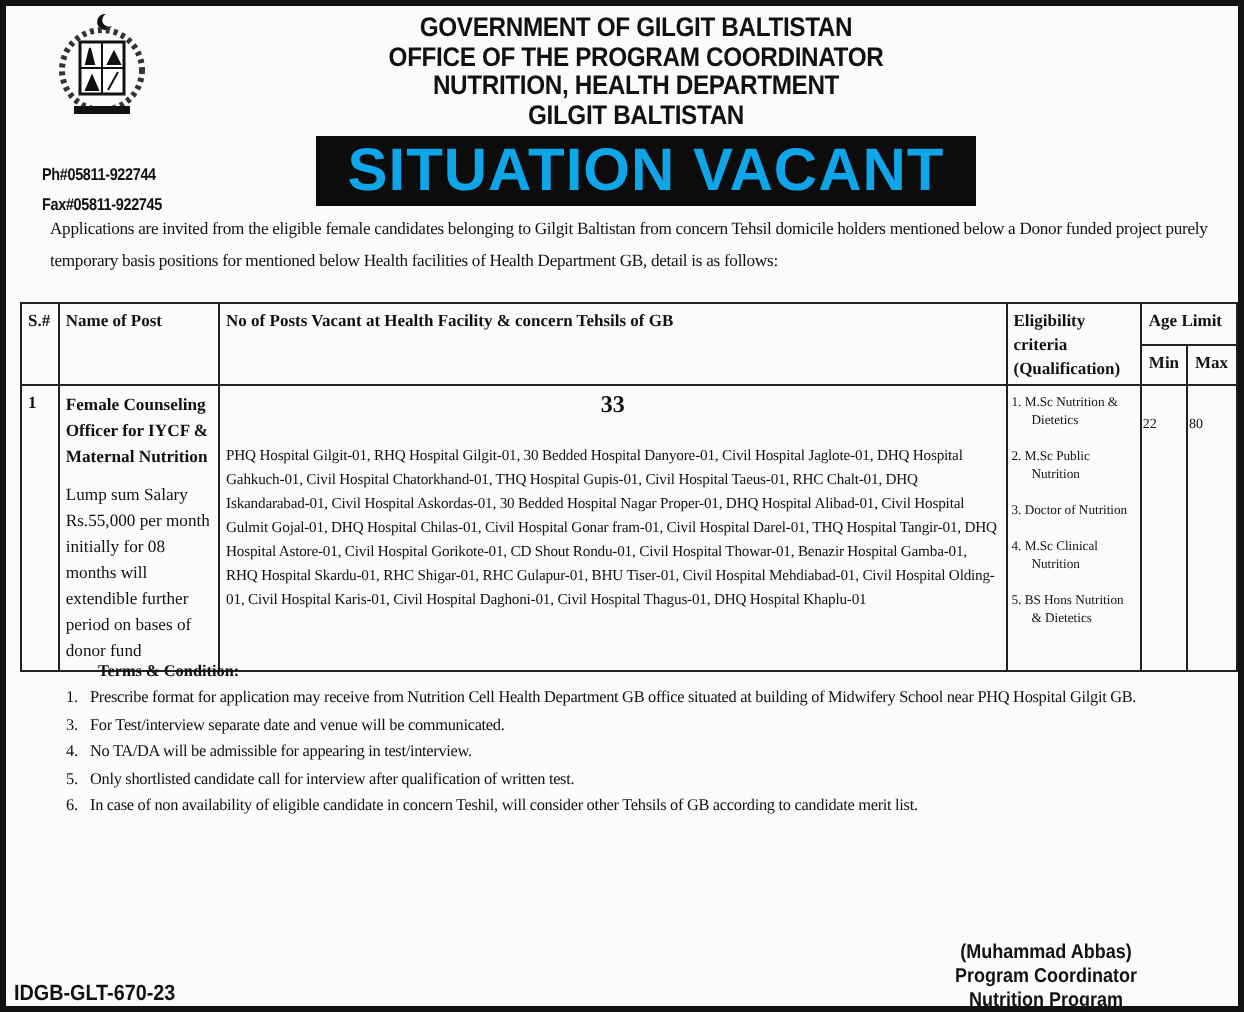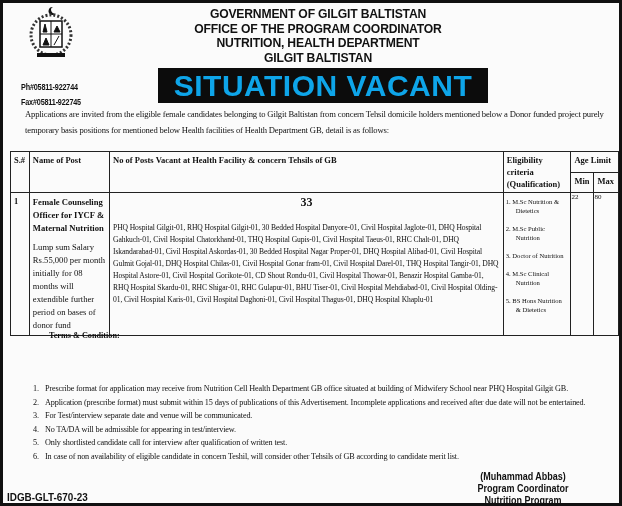--- a/index.html
+++ b/index.html
@@ -22,24 +22,24 @@
     .c-vac { width: 378px; }
     .c-elig { width: 65px; font-family: Liberation Serif, serif; }
     .c-min { width: 22px; text-align: left; }
     .c-max { width: 22px; text-align: center; margin-left: 40px; }
     .post-name { font-weight: bold; font-size: 8.6px; line-height: 13px; padding: 3px; }
     .salary { font-size: 8.6px; line-height: 13px; margin-top: 6px; }
     .count { text-align: center; font-weight: bold; font-size: 12px; margin: 2px 0 12px 0; }
     .facilities { font-size: 7.6px; line-height: 12px; padding: 0 3px; letter-spacing: -0.1px; }
     .elig-list { list-style: none; padding: 4px 2px; font-size: 6.6px; line-height: 9px; }
     .elig-list li { margin-bottom: 9px; padding-left: 10px; text-indent: -10px; }
-    .age { text-align: center; font-size: 7px; font-weight: bold; padding-top: 0; }
+    .age { text-align: center; font-size: 7px; font-weight: bold; padding-top: 15px; }
     .terms { position: absolute; left: 30px; top: 326px; width: 585px; font-size: 8.2px; }
     .terms-title { font-weight: bold; margin-left: 16px; line-height: 13px; }
-    .terms ol { list-style: none; margin-top: 40px; }
+    .terms ol { list-style: none; }
     .terms li { line-height: 13.5px; letter-spacing: -0.15px; }
     .terms li .num { display: inline-block; width: 12px; }
     .signature { position: absolute; right: 6px; top: 468px; width: 200px; text-align: center; font-family: "Liberation Sans", sans-serif; font-weight: bold; font-size: 10px; line-height: 12px; transform: scaleX(0.9); transform-origin: right; }
     .ref { position: absolute; left: 4px; top: 488px; font-family: "Liberation Sans", sans-serif; font-weight: bold; font-size: 11px; transform: scaleX(0.9); transform-origin: left; }
   </style>
 </head>
 <body>
 
 <div class="page">
 
@@ -109,21 +109,20 @@
       <td class="age">22</td>
       <td class="age">80</td>
     </tr>
   </tbody>
     </table>
 
   <div class="terms">
     <div class="terms-title">Terms &amp; Condition:</div>
     <ol>
       <li><span class="num">1.</span><span>Prescribe format for application may receive from Nutrition Cell Health Department GB office situated at building of Midwifery School near PHQ Hospital Gilgit GB.</span></li>
-      <li><span class="num">2.</span><span>Application (prescribe format) must submit within 15 days of publications of this Advertisement. Incomplete applications and received after due date will not be entertained.</span></li>
       <li><span class="num">3.</span><span>For Test/interview separate date and venue will be communicated.</span></li>
       <li><span class="num">4.</span><span>No TA/DA will be admissible for appearing in test/interview.</span></li>
       <li><span class="num">5.</span><span>Only shortlisted candidate call for interview after qualification of written test.</span></li>
       <li><span class="num">6.</span><span>In case of non availability of eligible candidate in concern Teshil, will consider other Tehsils of GB according to candidate merit list.</span></li>
     </ol>
   </div>
 
   <div class="signature">
     <div>(Muhammad Abbas)</div>
     <div>Program Coordinator</div>

